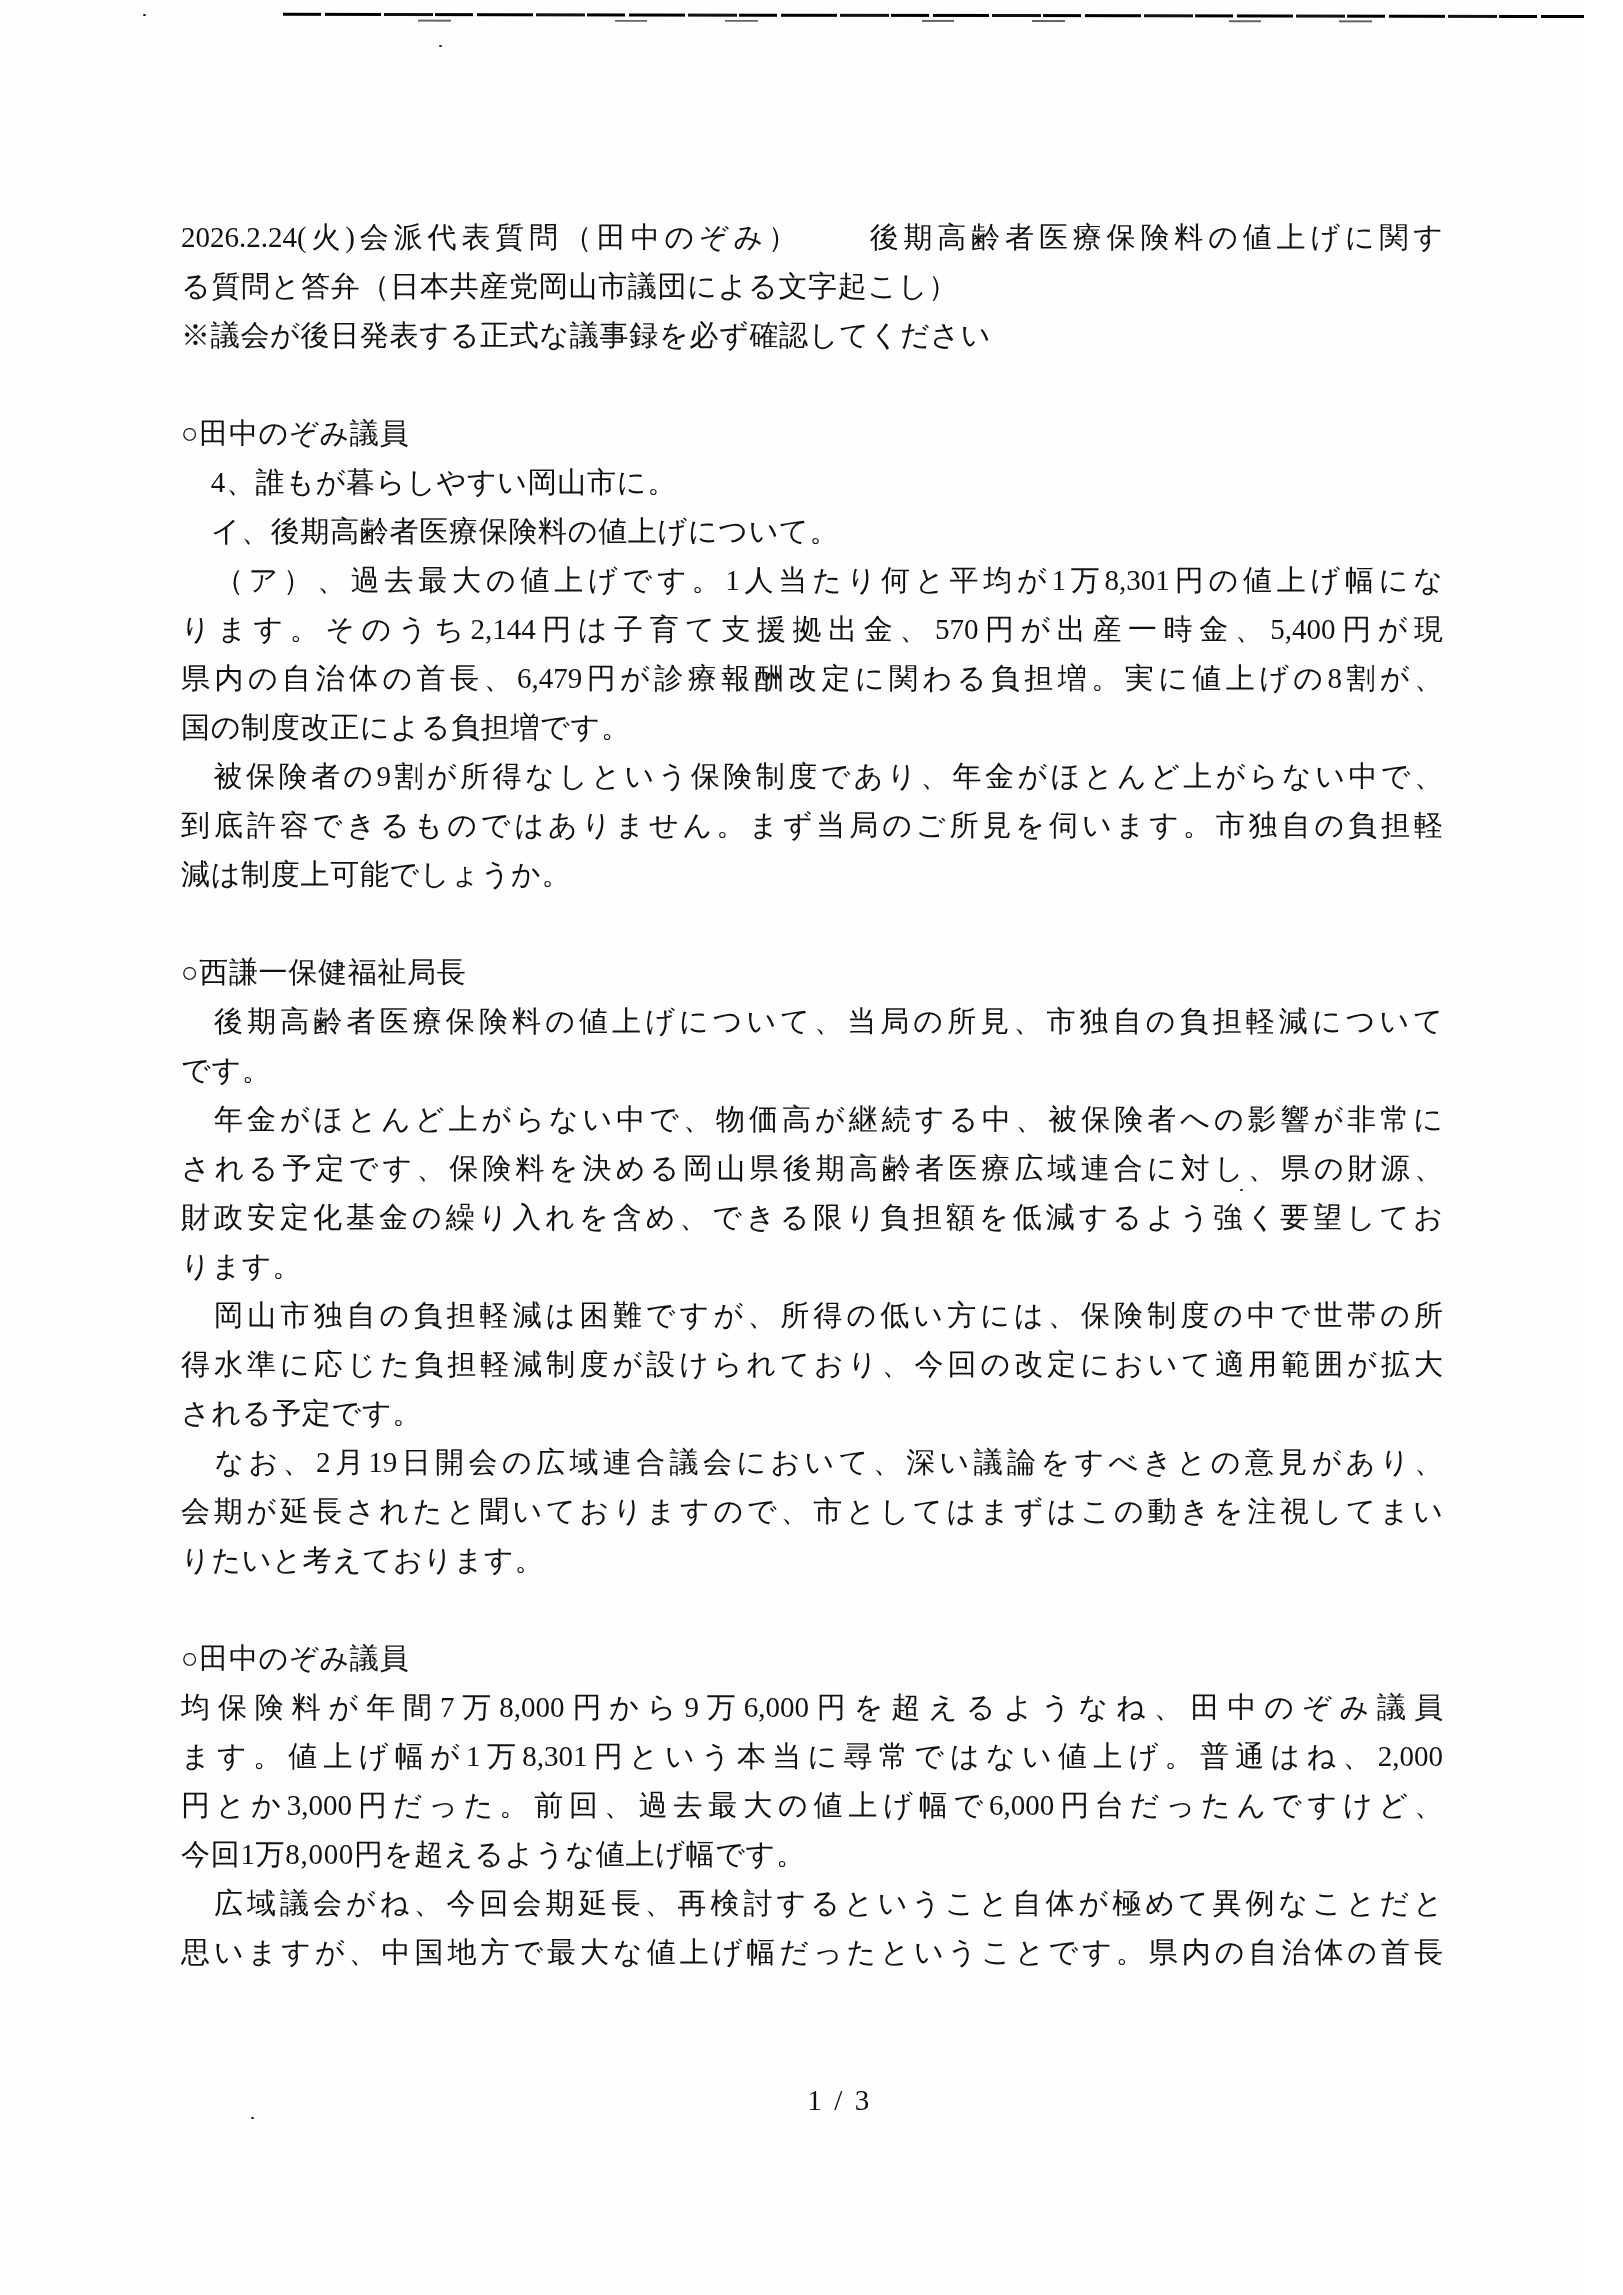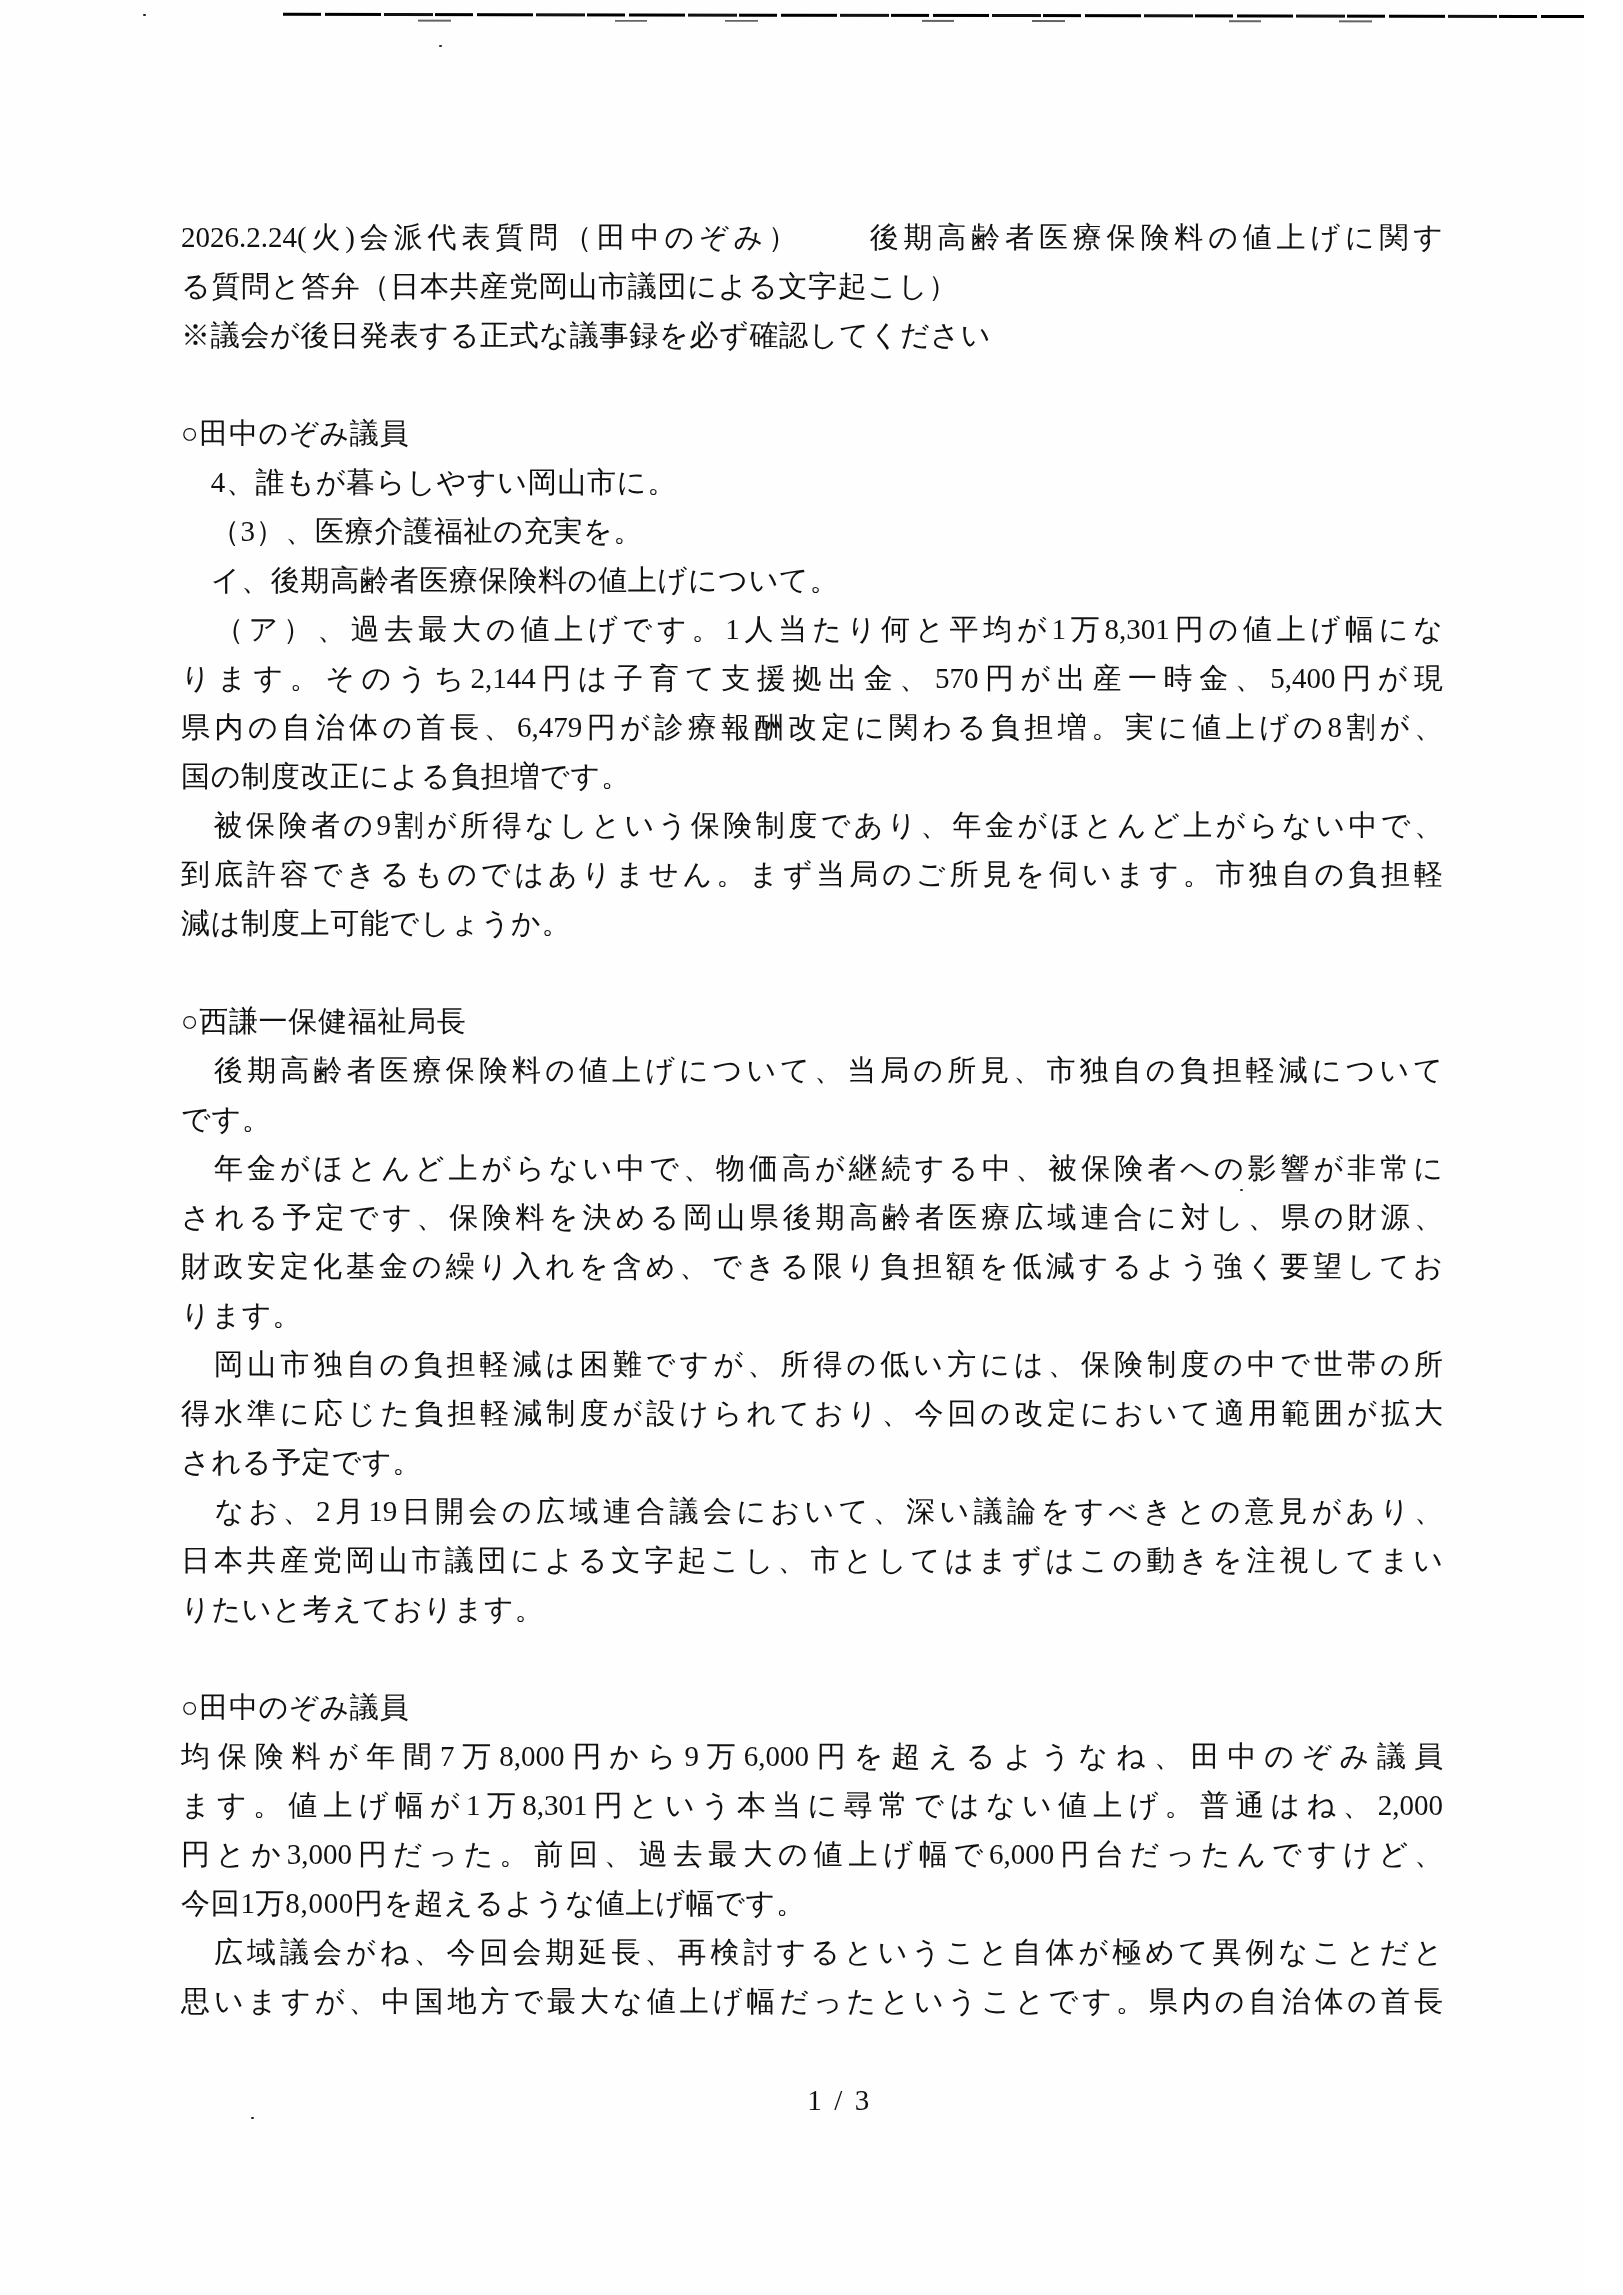--- a/index.html
+++ b/index.html
@@ -95,42 +95,41 @@
   <div class="specks"></div>
 
   <div class="content">
 
   <div class="line just">2026.2.24(火)会派代表質問（田中のぞみ）　　後期高齢者医療保険料の値上げに関す</div>
       <div class="line">る質問と答弁（日本共産党岡山市議団による文字起こし）</div>
       <div class="line">※議会が後日発表する正式な議事録を必ず確認してください</div>
       <div class="line blank">&nbsp;</div>
       <div class="line">○田中のぞみ議員</div>
       <div class="line">　4、誰もが暮らしやすい岡山市に。</div>
-      <div class="line">　（3）、医療介護福祉の充実を。</div>
       <div class="line">　イ、後期高齢者医療保険料の値上げについて。</div>
       <div class="line just">　（ア）、過去最大の値上げです。1人当たり何と平均が1万8,301円の値上げ幅にな</div>
       <div class="line just">ります。そのうち2,144円は子育て支援拠出金、570円が出産一時金、5,400円が現</div>
       <div class="line just">県内の自治体の首長、6,479円が診療報酬改定に関わる負担増。実に値上げの8割が、</div>
       <div class="line">国の制度改正による負担増です。</div>
       <div class="line just">　被保険者の9割が所得なしという保険制度であり、年金がほとんど上がらない中で、</div>
       <div class="line just">到底許容できるものではありません。まず当局のご所見を伺います。市独自の負担軽</div>
       <div class="line">減は制度上可能でしょうか。</div>
       <div class="line blank">&nbsp;</div>
       <div class="line">○西謙一保健福祉局長</div>
       <div class="line just">　後期高齢者医療保険料の値上げについて、当局の所見、市独自の負担軽減について</div>
       <div class="line">です。</div>
       <div class="line just">　年金がほとんど上がらない中で、物価高が継続する中、被保険者への影響が非常に</div>
       <div class="line just">される予定です、保険料を決める岡山県後期高齢者医療広域連合に対し、県の財源、</div>
       <div class="line just">財政安定化基金の繰り入れを含め、できる限り負担額を低減するよう強く要望してお</div>
       <div class="line">ります。</div>
       <div class="line just">　岡山市独自の負担軽減は困難ですが、所得の低い方には、保険制度の中で世帯の所</div>
       <div class="line just">得水準に応じた負担軽減制度が設けられており、今回の改定において適用範囲が拡大</div>
       <div class="line">される予定です。</div>
       <div class="line just">　なお、2月19日開会の広域連合議会において、深い議論をすべきとの意見があり、</div>
-      <div class="line just">日本共産党岡山市議団による文字起こし、市としてはまずはこの動きを注視してまい</div>
+      <div class="line just">会期が延長されたと聞いておりますので、市としてはまずはこの動きを注視してまい</div>
       <div class="line">りたいと考えております。</div>
       <div class="line blank">&nbsp;</div>
       <div class="line">○田中のぞみ議員</div>
       <div class="line just">均保険料が年間7万8,000円から9万6,000円を超えるようなね、田中のぞみ議員</div>
       <div class="line just">ます。値上げ幅が1万8,301円という本当に尋常ではない値上げ。普通はね、2,000</div>
       <div class="line just">円とか3,000円だった。前回、過去最大の値上げ幅で6,000円台だったんですけど、</div>
       <div class="line">今回1万8,000円を超えるような値上げ幅です。</div>
       <div class="line just">　広域議会がね、今回会期延長、再検討するということ自体が極めて異例なことだと</div>
       <div class="line just">思いますが、中国地方で最大な値上げ幅だったということです。県内の自治体の首長</div>
     </div>

